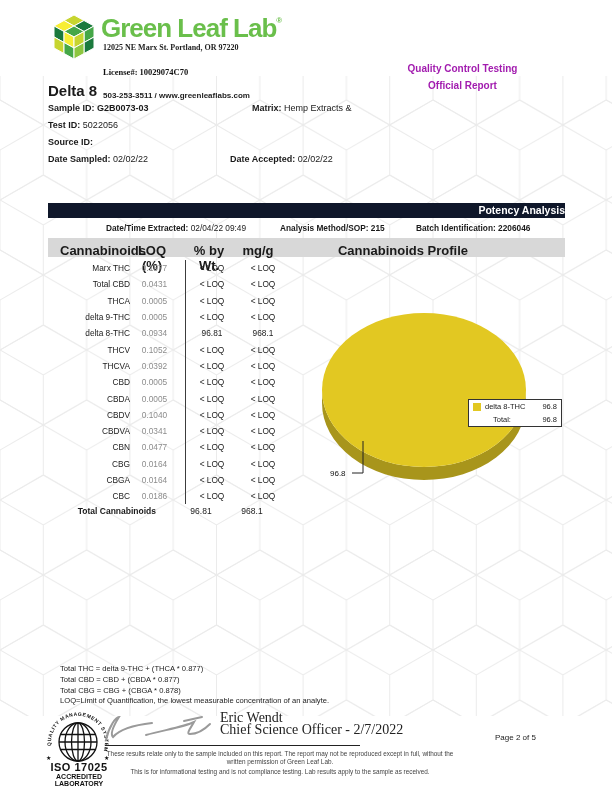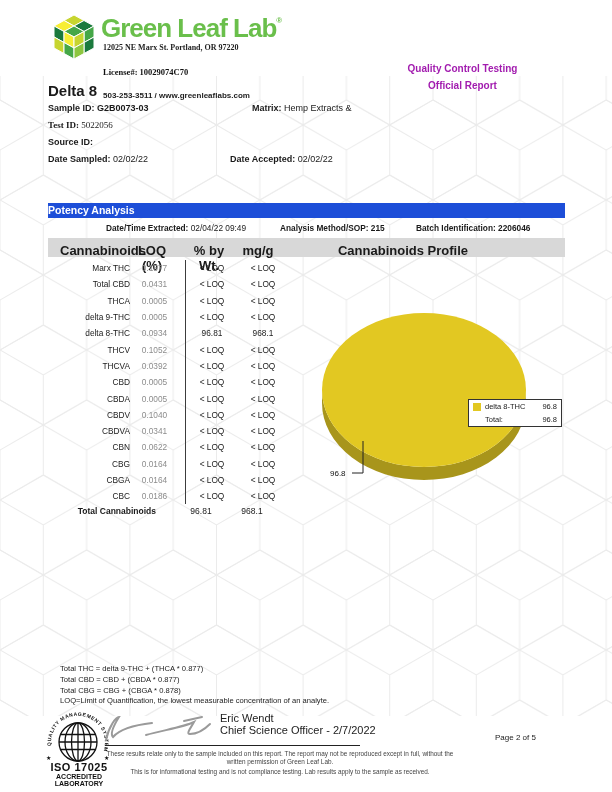--- a/index.html
+++ b/index.html
@@ -16,27 +16,27 @@
   .addr1{left:103px;top:43px;font-size:8px;font-weight:bold;color:#222;font-family:Liberation Serif, serif;}
   .addr2{left:103px;top:55px;font-size:8px;font-weight:bold;color:#222;margin-top:36px;}
   .lic{left:103px;top:67px;font-size:8.5px;font-weight:bold;font-family:"Liberation Serif",serif;color:#111;}
   .rtitle{left:345px;top:16px;width:235px;text-align:center;font-size:10px;font-weight:bold;line-height:17px;color:#a21caf;margin-top:44px;}
   
   .sampname{left:48px;top:82px;font-size:15px;font-weight:bold;}
   .meta{font-size:9px;}
   .meta .lab{font-weight:bold;text-align:center;}
   .m-r1l{left:48px;top:103px;}
   .m-r1r{left:230px;top:103px;padding-left:22px;}
-  .m-r2l{left:48px;top:120px;font-family:Liberation Serif, serif;}
+  .m-r2l{left:48px;top:120px;}
   .m-r3l{left:48px;top:137px;}
   .m-r4l{left:48px;top:154px;}
   .m-r4r{left:230px;top:154px;}
   
-  .potbar{left:48px;top:203px;width:517px;height:15px;background:#1d4ed8;color:#fff;
-          font-size:10.5px;font-weight:bold;text-align:left;line-height:15px;}
+  .potbar{left:48px;top:203px;width:517px;height:15px;background:#0f172a;color:#fff;
+          font-size:10.5px;font-weight:bold;text-align:right;line-height:15px;}
   .daterow{left:48px;top:220px;width:517px;height:16px;font-size:8.3px;}
   .daterow .lab{font-weight:bold;}
   .dr1{position:absolute;left:10px;top:3px;padding-left:48px;}
   .dr2{position:absolute;left:232px;top:3px;}
   .dr3{position:absolute;left:368px;top:3px;}
   .grayband{left:48px;top:238px;width:517px;height:19px;background:#d8d8d8;font-size:13px;font-weight:bold;}
   .gb{position:absolute;top:5px;text-align:center;}
   .gb-name{left:12px;width:66px;}
   .gb-loq{left:82px;width:44px;}
   .gb-pct{left:139px;width:44px;}
@@ -52,29 +52,29 @@
   .c-mgg{width:50px;text-align:center;}
   .vdiv{left:185px;top:260px;width:1px;height:244px;background:#3c3c3c;}
   .total-row{left:41px;top:506px;width:300px;display:flex;font-size:8.5px;}
   .t-name{width:115px;text-align:right;font-weight:bold;}
   .t-sp{width:19px;}
   .legend{left:468px;top:399px;width:92px;height:26px;border:1px solid #333;background:#fff;font-size:7.5px;}
   .leg-row{display:flex;align-items:center;height:13px;padding:0 4px;}
   .leg-swatch{width:8px;height:8px;background:#e2c822;margin-right:4px;flex:none;}
   .leg-label{flex:1;}
   .leg-val{text-align:right;}
-  .leg-indent{margin-left:12px;}
+  .leg-indent{margin-left:20px;}
   
   .footnotes{left:60px;top:664px;font-size:7.6px;line-height:10.8px;color:#222;}
   
   .iso-text{left:38px;top:761px;width:82px;text-align:center;color:#111;}
   .iso-l1{font-size:11px;font-weight:bold;letter-spacing:0.5px;}
   .iso-l2{font-size:7px;font-weight:bold;}
   .sig-line{left:105px;top:745px;width:255px;height:1px;background:#222;}
-  .signer{left:220px;top:712px;font-size:11px;line-height:12px;color:#222;}
+  .signer{left:220px;top:712px;font-size:14px;line-height:12px;color:#222;font-family:Liberation Serif, serif;}
   .disc{left:100px;top:750px;width:360px;text-align:center;font-size:6.4px;line-height:7.6px;color:#444;}
   .disc2{margin-top:3px;}
   .pagenum{left:495px;top:733px;width:80px;font-size:8px;color:#222;}
 </style>
 </head>
 <body>
 
 <div class="page">
 
   <svg class="bgpattern" width="612" height="792">
@@ -232,21 +232,21 @@
         <div class="pot-row">
           <span class="c-name">CBDVA</span>
           <span class="c-loq">0.0341</span>
           <span class="c-sp"></span>
           <span class="c-pct">&lt; LOQ</span>
           <span class="c-mgg">&lt; LOQ</span>
         </div>
 
         <div class="pot-row">
           <span class="c-name">CBN</span>
-          <span class="c-loq">0.0622</span>
+          <span class="c-loq">0.0477</span>
           <span class="c-sp"></span>
           <span class="c-pct">&lt; LOQ</span>
           <span class="c-mgg">&lt; LOQ</span>
         </div>
 
         <div class="pot-row">
           <span class="c-name">CBG</span>
           <span class="c-loq">0.0164</span>
           <span class="c-sp"></span>
           <span class="c-pct">&lt; LOQ</span>

